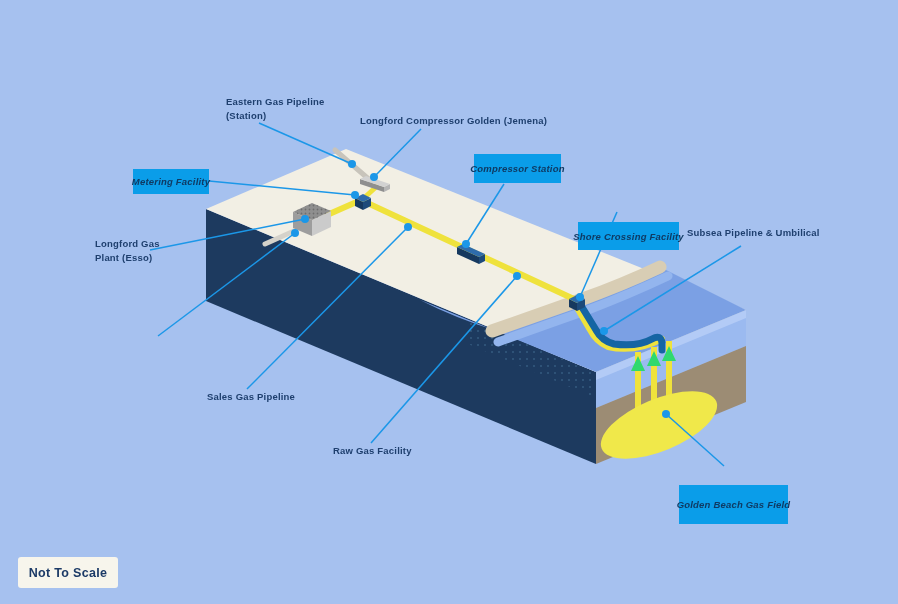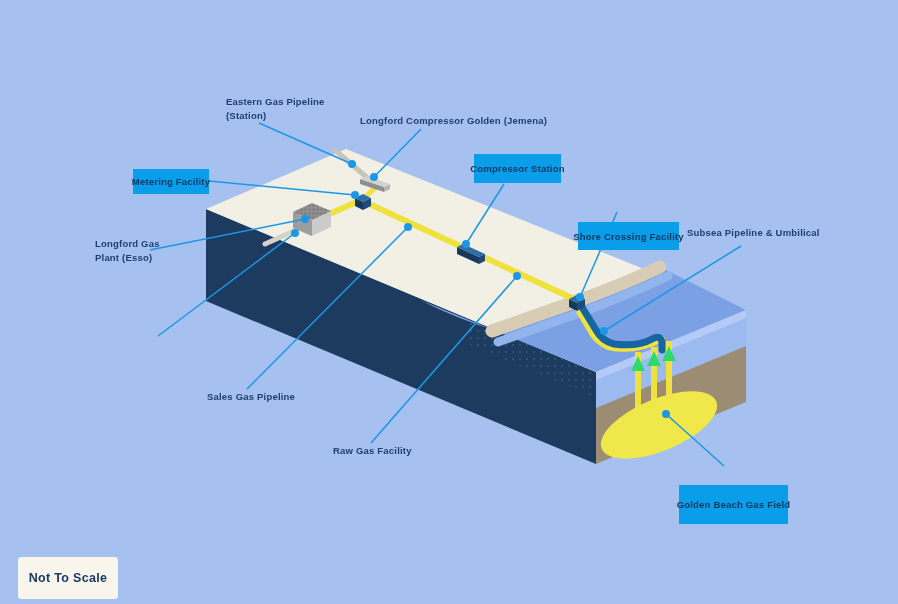--- a/index.html
+++ b/index.html
@@ -10,22 +10,22 @@
     --arrow-green:#2fd96e; --box-text:#0f3a63; --scale-box:#f7f5ec;
   }
   html,body{margin:0;padding:0;}
   body{font-family:"Liberation Sans",sans-serif;background:var(--background);}
   .stage{position:relative;width:898px;height:604px;overflow:hidden;background:var(--background);}
   .stage svg{position:absolute;left:0;top:0;}
   .lbl{position:absolute;font-size:9.5px;line-height:14px;letter-spacing:.2px;
        color:var(--label-text-dark);font-weight:700;white-space:nowrap;}
   .lbl-box{position:absolute;background:var(--label-box);color:var(--box-text);
        font-size:9.5px;font-weight:700;letter-spacing:.2px;display:flex;
-       align-items:center;justify-content:center;white-space:nowrap;}
-  .scale-box{position:absolute;left:18px;top:557px;width:100px;height:42px;
+       align-items:center;justify-content:center;white-space:nowrap;font-style:italic;}
+  .scale-box{position:absolute;left:18px;top:557px;width:100px;height:31px;
        background:var(--scale-box);border-radius:3px;display:flex;align-items:center;
        justify-content:center;font-size:12.5px;font-weight:700;color:#1c3a66;letter-spacing:.3px;}
 </style>
 </head>
 <body>
 
 <div class="stage">
 
 <svg width="898" height="604" viewBox="0 0 898 604">
   <defs>

